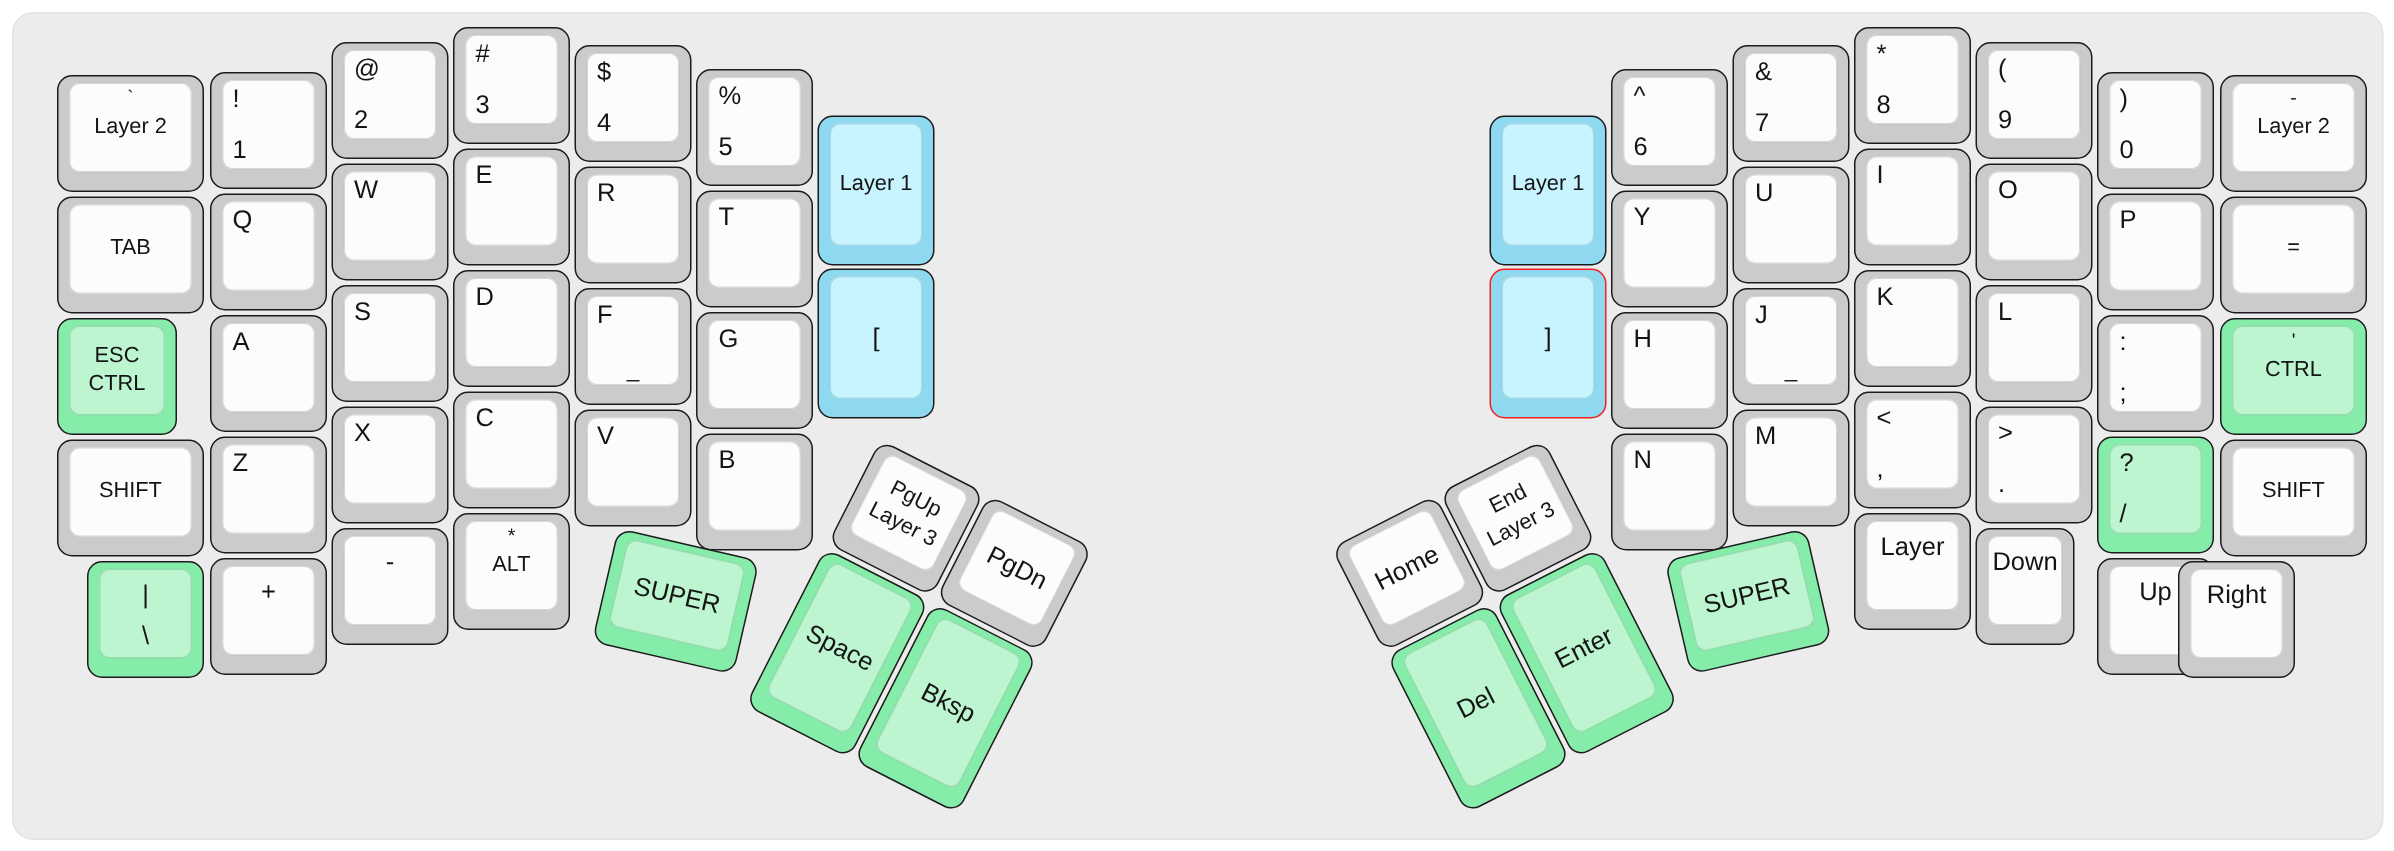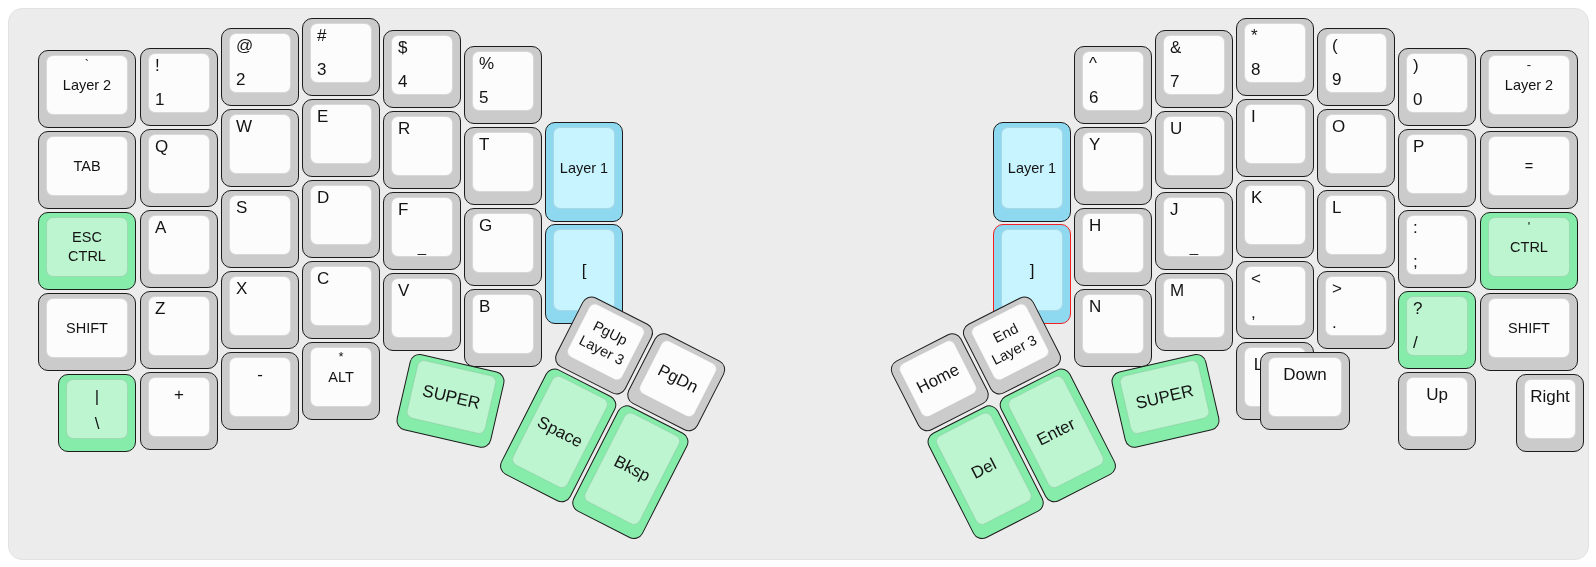--- a/index.html
+++ b/index.html
@@ -15,21 +15,21 @@
   }
   #keyboard { position:absolute; left:0; top:0; width:1596px; height:567px; }
   .kgroup { position:absolute; width:0; height:0; transform-origin:0 0; }
   .key {
     position:absolute; box-sizing:border-box;
     background:var(--key_gray,#cbcbcb);
     border:1.5px solid var(--key_border,#1c1c1c);
     border-radius:10px;
   }
   .key.green { background:var(--key_green,#85ecaa); }
-  .key.blue  { background:var(--key_blue,#8fd9f0);margin-top:45px; }
+  .key.blue  { background:var(--key_blue,#8fd9f0); }
   .key.red-border { border-color:var(--key_border_selected,#f32020); }
   .key-face {
     position:absolute; left:7px; right:7px; top:4px; bottom:12px;
     background:var(--key_gray_face,#fcfcfc);
     border:1px solid rgba(0,0,0,0.14); border-radius:7px;
   }
   .key.green > .key-face { background:var(--key_green_face,#bcf5d0); border-color:rgba(0,90,30,0.16); }
   .key.blue  > .key-face { background:var(--key_blue_face,#c7f4fe);  border-color:rgba(0,60,90,0.15); }
   .lbl { position:absolute; color:var(--text,#141414); }
   .lbl.tl { left:6px; top:2px;    font-size:17px; }
@@ -56,21 +56,21 @@
           </div>
         </div>
       </div>
       <div class="key gray" style="left: 38px; top: 131px; width: 98px; height: 78px;">
         <div class="key-face">
           <div class="lbl c">
             <span>TAB</span>
           </div>
         </div>
       </div>
-      <div class="key green" style="left: 38px; top: 212px; width: 98px; height: 78px;">
+      <div class="key green" style="left: 38px; top: 212px; width: 80px; height: 78px;">
         <div class="key-face">
           <div class="lbl c">
             <span>ESC</span>
             <span>CTRL</span>
           </div>
         </div>
       </div>
       <div class="key gray" style="left: 38px; top: 293px; width: 98px; height: 78px;">
         <div class="key-face">
           <div class="lbl c">
@@ -329,21 +329,21 @@
         <div class="key-face">
           <span class="lbl tl">L</span>
         </div>
       </div>
       <div class="key gray" style="left: 1317px; top: 271px; width: 78px; height: 78px;">
         <div class="key-face">
           <span class="lbl tl">&gt;</span>
           <span class="lbl bl">.</span>
         </div>
       </div>
-      <div class="key gray" style="left: 1260px; top: 352px; width: 90px; height: 78px;">
+      <div class="key gray" style="left: 1317px; top: 352px; width: 66px; height: 78px;">
         <div class="key-face">
           <div class="lbl t">
             <span>Down</span>
           </div>
         </div>
       </div>
       <div class="key gray" style="left: 1398px; top: 48px; width: 78px; height: 78px;">
         <div class="key-face">
           <span class="lbl tl">)</span>
           <span class="lbl bl">0</span>
@@ -396,21 +396,21 @@
           </div>
         </div>
       </div>
       <div class="key gray" style="left: 1480px; top: 293px; width: 98px; height: 78px;">
         <div class="key-face">
           <div class="lbl c">
             <span>SHIFT</span>
           </div>
         </div>
       </div>
-      <div class="key gray" style="left: 1516px; top: 374px; width: 68px; height: 78px;">
+      <div class="key gray" style="left: 1452px; top: 374px; width: 78px; height: 78px;">
         <div class="key-face">
           <div class="lbl t">
             <span>Right</span>
           </div>
         </div>
       </div>
     </div>
     <div class="kgroup" style="left: 587px; top: 293px; transform: rotate(27deg);">
       <div class="key gray" style="left: 0px; top: 0px; width: 78px; height: 78px;">
         <div class="key-face">

